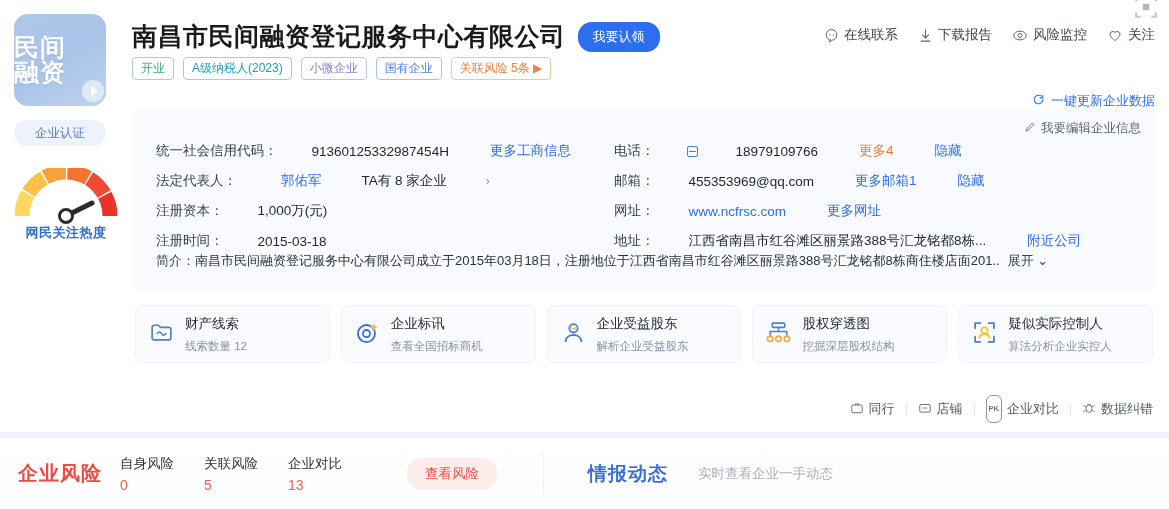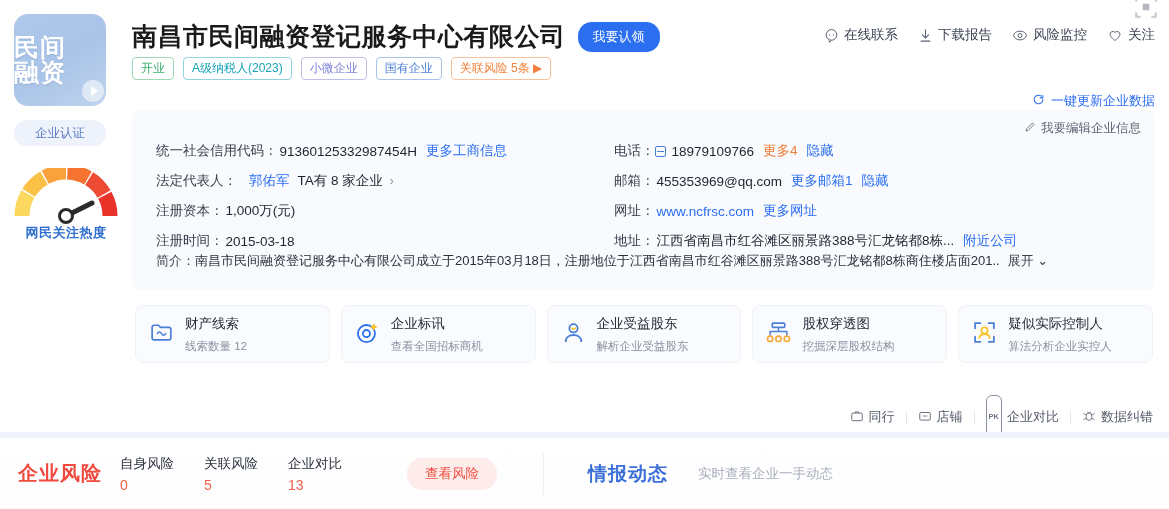--- a/index.html
+++ b/index.html
@@ -56,21 +56,21 @@
   .update-link { position:absolute; right:0; top:72px; display:flex; align-items:center; gap:6px;
       font-size:13px; color:#2b6ef0; cursor:pointer; }
 
   
   .info-card { position:absolute; left:132px; top:110px; right:14px; height:180px;
       background:#f8fafd; border-radius:8px; }
   .edit-link { position:absolute; right:14px; top:10px; display:flex; align-items:center; gap:5px;
       font-size:12.5px; color:#5a6273; cursor:pointer; }
   .info-grid { position:absolute; left:24px; top:32px; right:20px;
       display:grid; grid-template-columns: 458px 1fr; row-gap:12px; }
-  .info-line { font-size:13.5px; color:#1f2430; display:flex; align-items:center; flex-wrap:nowrap; white-space:nowrap; }
+  .info-line { font-size:13.5px; color:#1f2430; display:flex; align-items:center; flex-wrap:nowrap; white-space:nowrap;gap:32px; }
   .info-label { color:#3b424f; }
   .info-val { color:#1f2430; margin-left:2px; }
   .lnk { color:#2b6ef0; cursor:pointer; margin-left:9px; }
   .lnk.tight { margin-left:6px; }
   .lnk-orange { color:#f07b35; cursor:pointer; margin-left:9px; }
   .phone-ico { display:inline-block; width:11px; height:11px; border:1.4px solid #4a7fd6; border-radius:2px;
       position:relative; margin-right:4px; }
   .phone-ico:after { content:""; position:absolute; left:1px; right:1px; top:4px; height:1.4px; background:#4a7fd6; }
   .chev { color:#8c93a2; margin-left:7px; font-size:12px; }
   .desc-row { position:absolute; left:24px; bottom:20px; right:20px;
@@ -85,21 +85,21 @@
   .fcard-txt { line-height:1.35; }
   .fcard-title { font-size:13.5px; color:#1f2430; }
   .fcard-sub { font-size:11.5px; color:#8b92a1; margin-top:2px;text-align:center; }
 
   
   .midbar { position:absolute; right:16px; top:395px; display:flex; align-items:center; gap:11px;
       font-size:13px; color:#545b69; }
   .midbar-item { display:flex; align-items:center; gap:5px; cursor:pointer; }
   .midbar-sep { width:1px; height:13px; background:#e2e6ee; }
   .pk-ico { display:inline-block; border:1.2px solid #8b92a1; border-radius:6px; font-size:7.5px;
-      line-height:10px; padding:16px 2px; color:#6b7280; font-weight:bold; }
+      line-height:10px; padding:8px 2px; color:#6b7280; font-weight:bold; }
 
   
   .bottom-bar { position:absolute; left:0; right:0; bottom:0; height:72px;
       background:linear-gradient(180deg,#ffffff 0%,#fdfdff 100%);
       border-top:1px solid #eef1f7; display:flex; align-items:center; }
   .bottom-bar:before { content:""; position:absolute; left:0; right:0; top:-6px; height:6px; background:#eef2fa; }
   .risk-title { margin-left:18px; width:102px; font-size:20px; font-weight:bold; color:#f04a3f; letter-spacing:1px; }
   .risk-stat { width:84px; }
   .risk-stat .k { font-size:13.5px; color:#2a303c; }
   .risk-stat .v { font-size:14px; color:#f0604a; margin-top:4px; }

